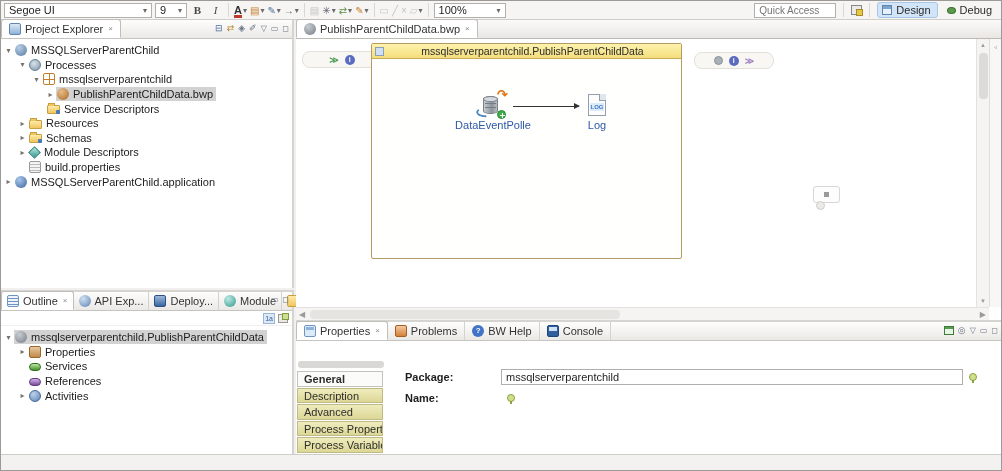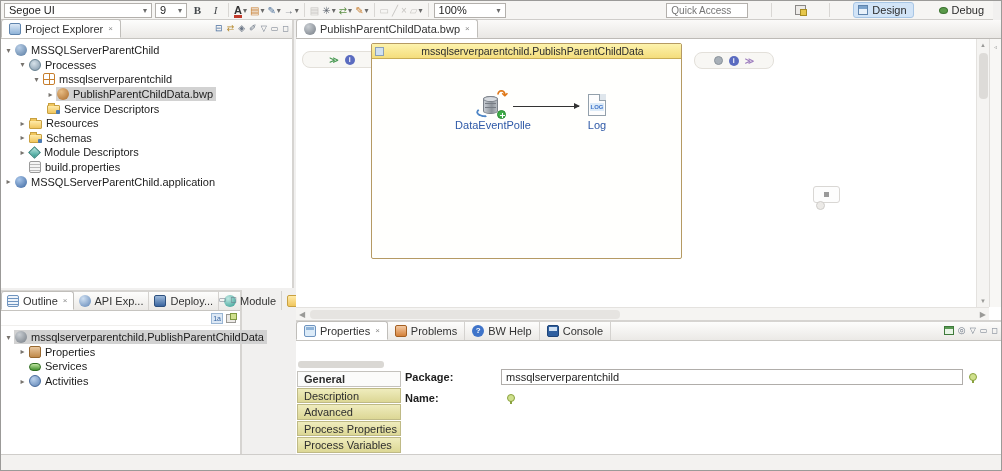--- a/index.html
+++ b/index.html
@@ -8,37 +8,37 @@
     font-family: "Liberation Sans", sans-serif;
     font-size: 11px;
     color: #222;
     background: #f1f0ef;
     position: relative;
     overflow: hidden;
   }
   .window { position:absolute; inset:0; border:1px solid #9b9a98; background:#f1f0ef; }
 
   
-  .maintb { position:absolute; top:0; left:0; right:8px; height:19px; background:#f6f5f3;
+  .maintb { position:absolute; top:0; left:0; right:0; height:19px; background:#f6f5f3;
             border-bottom:1px solid #cfcdca; display:flex; align-items:center; padding:0 3px; gap:3px; }
   .combo { display:flex; align-items:center; justify-content:space-between; background:#fff;
            border:1px solid #b3b0ac; height:15px; padding:0 4px; gap:6px; }
   .combo .cv { white-space:nowrap; font-size:11px; color:#1e1e1e; }
   .dd { font-size:8px; color:#6a6a6a; }
   .tbtn { min-width:15px; height:15px; display:flex; align-items:center; justify-content:center;
           color:#44484c; font-size:11px; }
   .tbtn.b { font-weight:bold; font-family:"Liberation Serif", serif; }
   .tbtn.i { font-style:italic; font-family:"Liberation Serif", serif; }
   .tsep { width:1px; height:14px; background:#d9d7d4; margin:0 2px; }
   .ticn { font-size:10px; color:#5c636e; display:flex; align-items:center; gap:1px; }
   .ticn.orange { color:#c87e2f; } .ticn.blue { color:#51749c; } .ticn.green { color:#5d8f46; }
   .ticn.dis, .dis { color:#c6c4c0; }
   .fc-a { position:relative; font-weight:bold; font-size:11px; color:#333; }
   .fc-a::after { content:""; position:absolute; left:0; right:0; bottom:-2px; height:3px; background:#c03a2b; }
-  .qa-wrap { margin-left:auto; display:flex; align-items:center; gap:21px; }
+  .qa-wrap { margin-left:auto; display:flex; align-items:center; gap:5px; }
   .qa { width:82px; height:15px; border:1px solid #b3b0ac; background:#fff; font-size:10px;
         color:#7a7a7a; padding:0 4px; font-family:"Liberation Sans", sans-serif; }
   .persp { display:flex; align-items:center; gap:4px; padding:1px 6px 1px 4px; border-radius:3px; }
   .persp.active { background:#d2e4f7; border:1px solid #a8c6e5; }
   .persp-lbl { font-size:11px; color:#2b2b2b; }
   .icn-box { width:10px; height:10px; border:1px solid #5f84ad; background:#e8f1fa; position:relative; }
   .icn-box::before { content:""; position:absolute; top:0; left:0; right:0; height:3px; background:#7ba3cc; }
   .icn-bug { width:9px; height:7px; border-radius:50%; background:#5a9a4a; border:1px solid #3c7330; }
   .icn-newpersp { width:11px; height:10px; border:1px solid #8a8886; background:#eceae7; position:relative; }
   .icn-newpersp::after { content:""; position:absolute; right:-2px; bottom:-2px; width:5px; height:5px;
@@ -100,21 +100,21 @@
   .i-propview { background:#dcebf8; border:1px solid #6f94bf; }
   .i-propview::before { content:""; position:absolute; top:1px; left:1px; right:1px; height:3px; background:#8fb3d8; }
   .i-problems { background:linear-gradient(#f3c9a2,#d4813a); border:1px solid #a35f22; }
   .i-bwhelp { border-radius:50%; background:#3f74c9; color:#fff; font-size:8px; font-weight:bold;
               display:flex; align-items:center; justify-content:center; }
   .i-console { background:#2f5f9f; border:1px solid #1f4579; }
   .i-console::before { content:""; position:absolute; top:1px; left:1px; right:1px; height:4px; background:#cfe0f2; }
   .i-pefolder { background:linear-gradient(#dce8f5,#8fb3d8); border:1px solid #5f84ad; }
 
   
-  .ol { position:absolute; top:289px; left:0; width:241px; height:166px; background:#fff;
+  .ol { position:absolute; top:289px; left:0; width:293px; height:166px; background:#fff;
         border-right:2px solid #d6d4d1; border-top:2px solid #d6d4d1; }
   .ol .vtab { padding:0 5px; }
   .ol-toolrow { height:15px; display:flex; justify-content:flex-end; align-items:center; gap:3px;
                 padding-right:4px; border-bottom:1px solid #f0efed; }
   .sorticon { font-size:7px; color:#2f5f9f; border:1px solid #9ab6d4; background:#dce8f5;
               padding:0 1px; line-height:9px; }
   .modicon { width:10px; height:9px; background:#eceae7; border:1px solid #9a9894; position:relative; }
   .modicon::after { content:""; position:absolute; right:-2px; top:-2px; width:5px; height:5px;
                     background:#cfe08c; border:1px solid #7f9a3f; }
 
@@ -191,21 +191,21 @@
 
   
   .props { position:absolute; left:295px; top:319px; right:0; height:136px; background:#fff;
            border-top:2px solid #d6d4d1; }
   .pheader { height:17px; background:linear-gradient(90deg,#e3ebf6,#fbfdff 70%);
              border-bottom:1px solid #dbe3ee; display:flex; align-items:center; padding-left:8px; }
   .ptitle { font-weight:bold; font-size:12px; color:#1f3b73; }
   .pbody { position:absolute; top:37px; left:0; right:0; bottom:0; display:flex; }
   .sidetabs { width:97px; flex:none; padding:1px 0 0 1px; }
   .stub { width:86px; height:7px; background:#dad8d4; border-radius:3px; margin:1px 0 3px 1px; }
-  .stab { height:15.5px; line-height:15px; padding-left:6px; margin-bottom:1px; width:104px;
+  .stab { height:15.5px; line-height:15px; padding-left:6px; margin-bottom:1px; width:86px;
           background:linear-gradient(#efecbd,#dcd795); border:1px solid #bfba86; color:#2e2e2e;
           white-space:nowrap; overflow:hidden; }
   .stab.active { background:#fbfbfa; font-weight:bold; border-color:#c4c2bd; }
   .pform { flex:1; padding-top:10px; }
   .frow { display:flex; align-items:center; height:16px; margin-bottom:5px; }
   .flabel { width:108px; padding-left:12px; font-weight:bold; color:#1e1e1e; flex:none; }
   .ftext { width:462px; height:16px; border:1px solid #b0adaa; padding:0 4px; font-size:11px;
            font-family:"Liberation Sans", sans-serif; color:#1e1e1e; background:#fff; }
   .bulb { width:8px; height:8px; border-radius:50%; background:#cfe08c; border:1px solid #8aa23f;
           position:relative; margin-left:6px; flex:none; }
@@ -439,20 +439,27 @@
           </span>
       </div>
       <div class="trow" style="padding-left:16px">
         <span class="arr"></span>
         <span class="hl">
             <span class="i i-services"></span>
             <span class="lbl">Services</span>
           </span>
       </div>
       <div class="trow" style="padding-left:16px">
+        <span class="arr"></span>
+        <span class="hl">
+            <span class="i i-references"></span>
+            <span class="lbl">References</span>
+          </span>
+      </div>
+      <div class="trow" style="padding-left:16px">
         <span class="arr">▸</span>
         <span class="hl">
             <span class="i i-activities"></span>
             <span class="lbl">Activities</span>
           </span>
       </div>
     </div>
   </div>
 
   <div class="editor">

